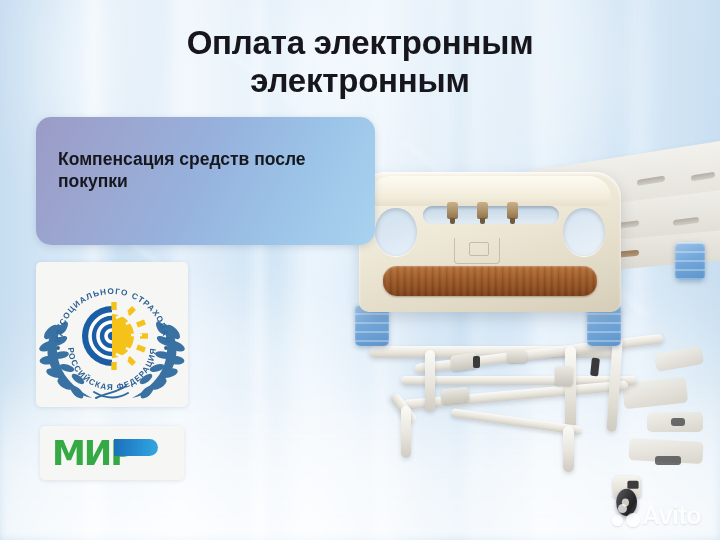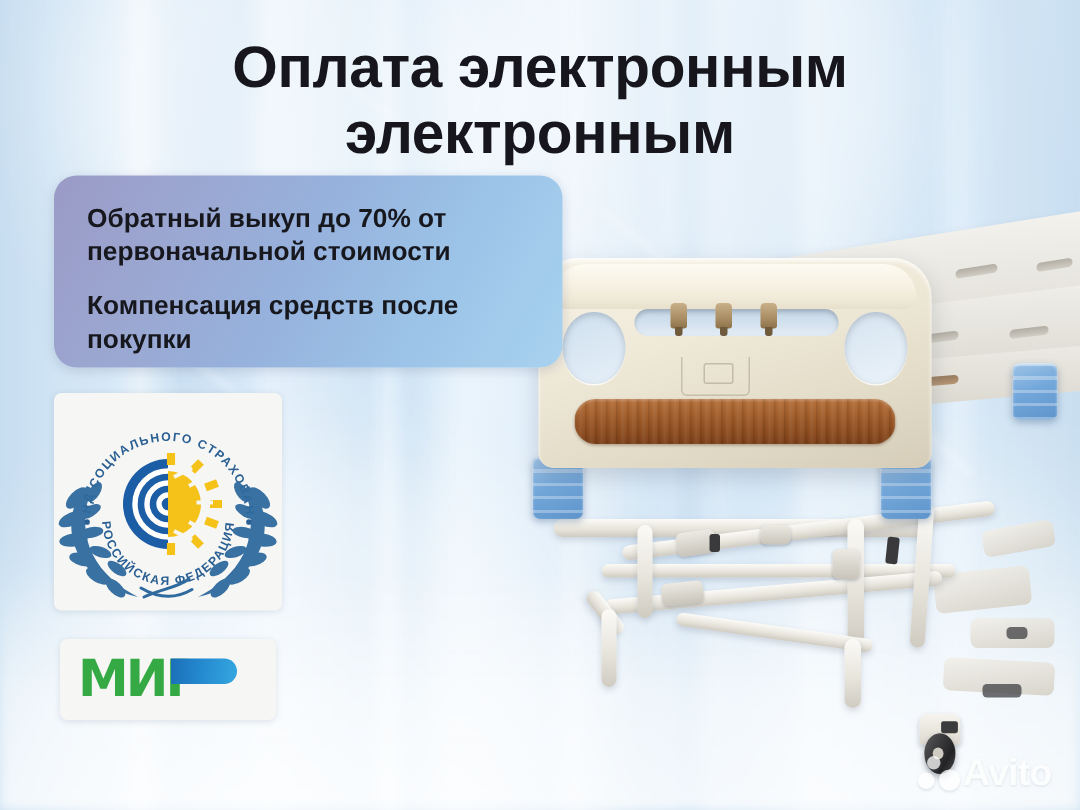--- a/index.html
+++ b/index.html
@@ -243,21 +243,21 @@
   .bl-dark{
     position:absolute; background:#4a4a4c; border-radius:3px; opacity:.8;
   }
   .bd1{ left:300px; top:306px; width:26px; height:9px; }
   .bd2{ left:316px; top:268px; width:14px; height:8px; }
 
   
   .title{
     position:absolute; left:60px; top:24px; width:600px;
     text-align:center;
-    font-size:39px; font-weight:bold; line-height:1.14;
+    font-size:33px; font-weight:bold; line-height:1.14;
     color:#16161c;
     letter-spacing:-.2px;
   }
   .title .ln{ display:block; }
 
   
   .badge{
     position:absolute; left:36px; top:117px; width:339px; height:128px;
     border-radius:15px;
     background:linear-gradient(118deg,#9a9bc6 0%,#9ba6d0 22%,#96b2dd 48%,#9cc4e8 74%,#a8d2ef 100%);
@@ -407,21 +407,20 @@
       <div class="wood"></div>
     </div>
   </div>
 
   <h1 class="title">
     <span class="ln">Оплата электронным</span>
     <span class="ln">электронным</span>
   </h1>
 
   <div class="badge">
-    <p class="p1">Обратный выкуп до 70% от первоначальной стоимости</p>
     <p class="p2">Компенсация средств после покупки</p>
   </div>
 
   <div class="card card-fss">
     <svg class="fss" viewBox="0 0 152 145">
       <defs>
         <path id="arcTop" d="M 24 84 A 52 52 0 0 1 128 84"></path>
         <path id="arcBot" d="M 32 84 A 44 44 0 0 0 120 84"></path>
       </defs>
 

